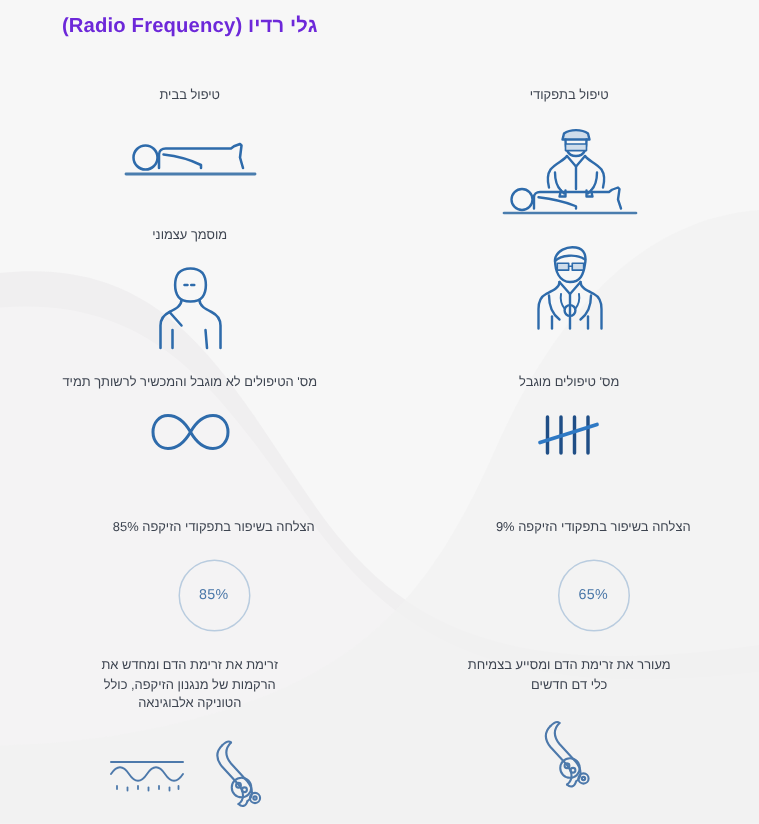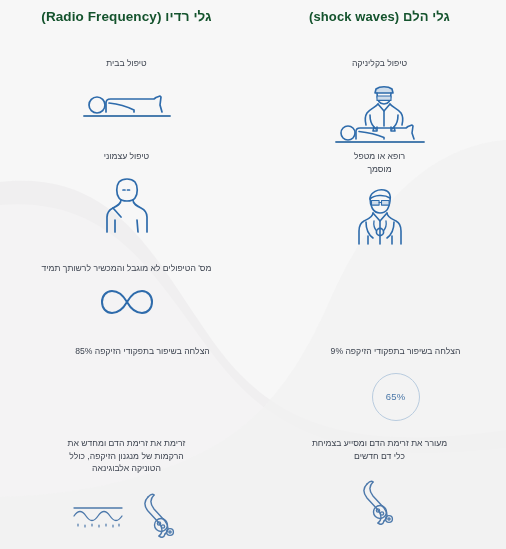--- a/index.html
+++ b/index.html
@@ -7,42 +7,42 @@
     width:506px;height:549px;
     background:#f7f7f7;
     font-family:"Liberation Sans",sans-serif;
     overflow:hidden;
     position:relative;
   }
   #bg-wave{position:absolute;inset:0;width:506px;height:549px;z-index:0;}
   .sheet{position:relative;z-index:1;width:506px;height:549px;display:flex;}
   .column{width:253px;height:549px;position:relative;}
   .col-title{
-    text-align:center;font-size:13.5px;font-weight:bold;color:#14532d;
+    text-align:center;font-size:13.5px;font-weight:bold;color:#6d28d9;
     direction:rtl;padding-top:9px;letter-spacing:0.1px;
   }
   .col-title.right-col{font-size:13px;}
   .block{position:absolute;left:0;width:253px;text-align:center;direction:rtl;}
   .block-label{
     font-size:8.6px;color:#3d4450;line-height:1.48;
     padding:0 14px;white-space:pre-line;
   }
   .block-icon{display:flex;align-items:center;justify-content:center;gap:14px;}
   .icon-svg{display:block;}
   .pct-circle{
     width:46px;height:46px;border-radius:50%;
     border:1px solid #b9ccdf;
     display:flex;align-items:center;justify-content:center;
     font-size:9.5px;color:#4a77a8;letter-spacing:.2px;
     margin:0 auto;background:transparent;
   }
   
   .row-1{top:57px;}
   .row-2{top:150px;}
-  .row-3{top:262px;}
+  .row-3{top:248px;}
   .row-4{top:345px;margin-left:16px;}
   .row-5{top:437px;}
   .gap-1 .block-icon{margin-top:15px;}
   .gap-2 .block-icon{margin-top:13px;}
   .gap-3 .block-icon{margin-top:12px;}
   .gap-4 .block-icon{margin-top:15px;}
   .gap-5 .block-icon{margin-top:17px;}
 </style>
 </head>
 <body>
@@ -65,21 +65,21 @@
         <svg class="icon-svg" width="90" height="40" viewBox="0 0 90 40" fill="none" stroke="#2e6bab" stroke-width="1.7" stroke-linecap="round" stroke-linejoin="round">
           <circle cx="15" cy="20" r="8"></circle>
           <path d="M24 27 L24 18 C24 15.5 26 14 28.5 14 L72 14 L74 12.5 L78 11 L79 12 L78 20 L80 27"></path>
           <path d="M27 18 C36 19 46 22 52 25 L52 27"></path>
           <line x1="2" y1="31" x2="88" y2="31" stroke="#4a7dae" stroke-width="1.9"></line>
         </svg>
       </div>
     </div>
 
     <div class="block row-2 gap-2">
-      <div class="block-label">טיפול עצמוני</div>
+      <div class="block-label">מוסמך עצמוני</div>
       <div class="block-icon">
         <svg class="icon-svg" width="52" height="58" viewBox="0 0 52 58" fill="none" stroke="#2e6bab" stroke-width="1.7" stroke-linecap="round" stroke-linejoin="round">
           <path d="M18 6 C22 2 30 2 34 6 C37 10 37 18 34 22 C31 26 21 26 18 22 C15 18 15 10 18 6 Z"></path>
           <line x1="22" y1="14" x2="30" y2="14" stroke-dasharray="2 2.5"></line>
           <path d="M20 24 C20 28 16 30 12 32 C8 34 6 37 6 41 L6 56"></path>
           <path d="M32 24 C32 28 36 30 40 32 C44 34 46 37 46 41 L46 56"></path>
           <path d="M12 32 L20 41"></path>
           <path d="M14 44 L14 56"></path>
           <path d="M36 44 L37 56"></path>
         </svg>
@@ -90,20 +90,23 @@
       <div class="block-label">מס' הטיפולים לא מוגבל והמכשיר לרשותך תמיד</div>
       <div class="block-icon">
         <svg class="icon-svg" width="56" height="30" viewBox="0 0 56 30" fill="none" stroke="#2e6bab" stroke-width="2">
           <path d="M28 15 C24 8 19 4 13 4 C7 4 3 9 3 15 C3 21 7 26 13 26 C19 26 24 22 28 15 C32 8 37 4 43 4 C49 4 53 9 53 15 C53 21 49 26 43 26 C37 26 32 22 28 15 Z"></path>
         </svg>
       </div>
     </div>
 
     <div class="block row-4 gap-4">
       <div class="block-label">הצלחה בשיפור בתפקודי הזיקפה 85%</div>
+      <div class="block-icon">
+        <div class="pct-circle">85%</div>
+      </div>
     </div>
 
     <div class="block row-5 gap-5">
       <div class="block-label">זרימת את זרימת הדם ומחדש את
 הרקמות של מנגנון הזיקפה, כולל
 הטוניקה אלבוגינאה</div>
       <div class="block-icon">
         <svg class="icon-svg" width="44" height="48" viewBox="0 0 44 48" fill="none" stroke="#4d79ab" stroke-width="1.4" stroke-linecap="round" stroke-linejoin="round">
           <path d="M9 5 C5 9 5 14 9 19 L20 31 C24 36 24 41 20 44"></path>
           <path d="M15 3 C11 7 11 12 15 17 L26 29 C30 34 30 39 26 42"></path>
@@ -126,24 +129,23 @@
             <line x1="35" y1="25" x2="35" y2="27"></line>
             <line x1="42" y1="26" x2="42" y2="28"></line>
             <line x1="48" y1="25" x2="48" y2="27"></line>
           </g>
         </svg>
       </div>
     </div>
   </div>
 
   <div class="column">
-    <div class="col-title right-col">גלי הלם (shock waves)</div>
 
     <div class="block row-1 gap-1">
-      <div class="block-label">טיפול בקליניקה</div>
+      <div class="block-label">טיפול בתפקודי</div>
       <div class="block-icon">
         <svg class="icon-svg" width="92" height="62" viewBox="0 0 92 62" fill="none" stroke="#2e6bab" stroke-width="1.6" stroke-linecap="round" stroke-linejoin="round">
 
           <path d="M42 4 C46 1 54 1 58 4 L59 8 L41 8 Z" fill="#cfddeb"></path>
           <path d="M43 8 C43 14 44 19 50 19 C56 19 57 14 57 8"></path>
           <rect x="43" y="11" width="14" height="4.4" fill="#cfddeb" stroke="#2e6bab" stroke-width="1.1"></rect>
           <path d="M44 19 C42 22 36 24 33 28 C31 31 31 36 32 40"></path>
           <path d="M56 19 C58 22 64 24 67 28 C69 31 69 36 68 40"></path>
           <path d="M44 19 L50 26 L56 19"></path>
           <path d="M50 26 L50 41"></path>
@@ -154,22 +156,20 @@
 
           <circle cx="14" cy="48" r="7"></circle>
           <path d="M22 54 L22 46.5 C22 44.5 23.6 43 26 43 L72 43 L74 41.5 L78 40 L79 41 L78 48 L80 54"></path>
           <path d="M25 46.5 C34 47.5 44 50 50 52.5 L50 54"></path>
           <line x1="2" y1="57" x2="90" y2="57" stroke="#4a7dae" stroke-width="1.8"></line>
         </svg>
       </div>
     </div>
 
     <div class="block row-2 gap-2">
-      <div class="block-label">רופא או מטפל
-מוסמך</div>
       <div class="block-icon">
         <svg class="icon-svg" width="56" height="58" viewBox="0 0 56 58" fill="none" stroke="#2e6bab" stroke-width="1.6" stroke-linecap="round" stroke-linejoin="round">
           <path d="M18 10 C19 4 26 1 32 2 C38 3 39 8 38 13 C37 20 35 25 28 25 C21 25 18 18 18 10 Z"></path>
           <path d="M18 11 C22 7 32 6 38 10"></path>
           <rect x="19.5" y="12.5" width="7.6" height="4.6" fill="#cfddeb" stroke="#2e6bab" stroke-width="1.1"></rect>
           <rect x="29.5" y="12.5" width="7.6" height="4.6" fill="#cfddeb" stroke="#2e6bab" stroke-width="1.1"></rect>
           <line x1="27.1" y1="14.5" x2="29.5" y2="14.5" stroke-width="1.1"></line>
           <path d="M21 25 C21 29 16 31 12 33 C8 35 7 39 7 43 L7 56"></path>
           <path d="M35 25 C35 29 40 31 44 33 C48 35 49 39 49 43 L49 56"></path>
           <path d="M21 25 L28 33 L35 25"></path>
@@ -178,20 +178,34 @@
           <path d="M42 34 C42 42 39 47 35 50"></path>
           <circle cx="28" cy="44" r="3.6"></circle>
           <path d="M24.6 43 C22 40 21.5 36 22 33" stroke-width="1.3"></path>
           <path d="M31.4 43 C34 40 34.5 36 34 33" stroke-width="1.3"></path>
           <path d="M16 48 L16 56"></path>
           <path d="M40 48 L40 56"></path>
         </svg>
       </div>
     </div>
 
+    <div class="block row-3 gap-3">
+      <div class="block-label">מס' טיפולים מוגבל</div>
+      <div class="block-icon">
+        <svg class="icon-svg" width="44" height="34" viewBox="0 0 44 34" fill="none" stroke-linecap="round">
+          <g stroke="#1f4e86" stroke-width="2.3">
+            <line x1="7" y1="5" x2="7" y2="29"></line>
+            <line x1="16" y1="5" x2="16" y2="29"></line>
+            <line x1="25" y1="5" x2="25" y2="29"></line>
+            <line x1="34" y1="5" x2="34" y2="29"></line>
+          </g>
+          <line x1="2" y1="22" x2="40" y2="10" stroke="#2f79c4" stroke-width="2.5"></line>
+        </svg>
+      </div>
+    </div>
 
     <div class="block row-4 gap-4">
       <div class="block-label">הצלחה בשיפור בתפקודי הזיקפה 9%</div>
       <div class="block-icon">
         <div class="pct-circle">65%</div>
       </div>
     </div>
 
     <div class="block row-5 gap-5">
       <div class="block-label">מעורר את זרימת הדם  ומסייע בצמיחת

